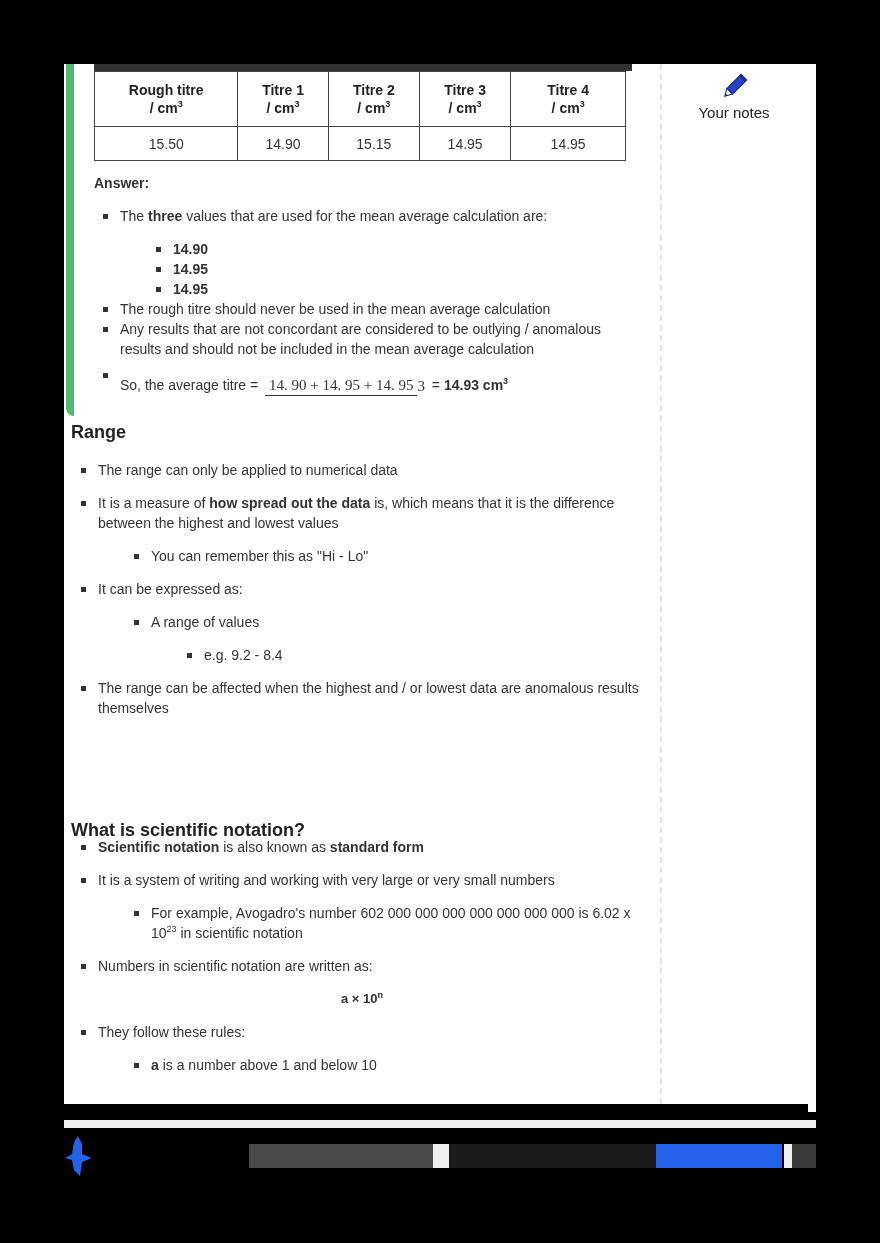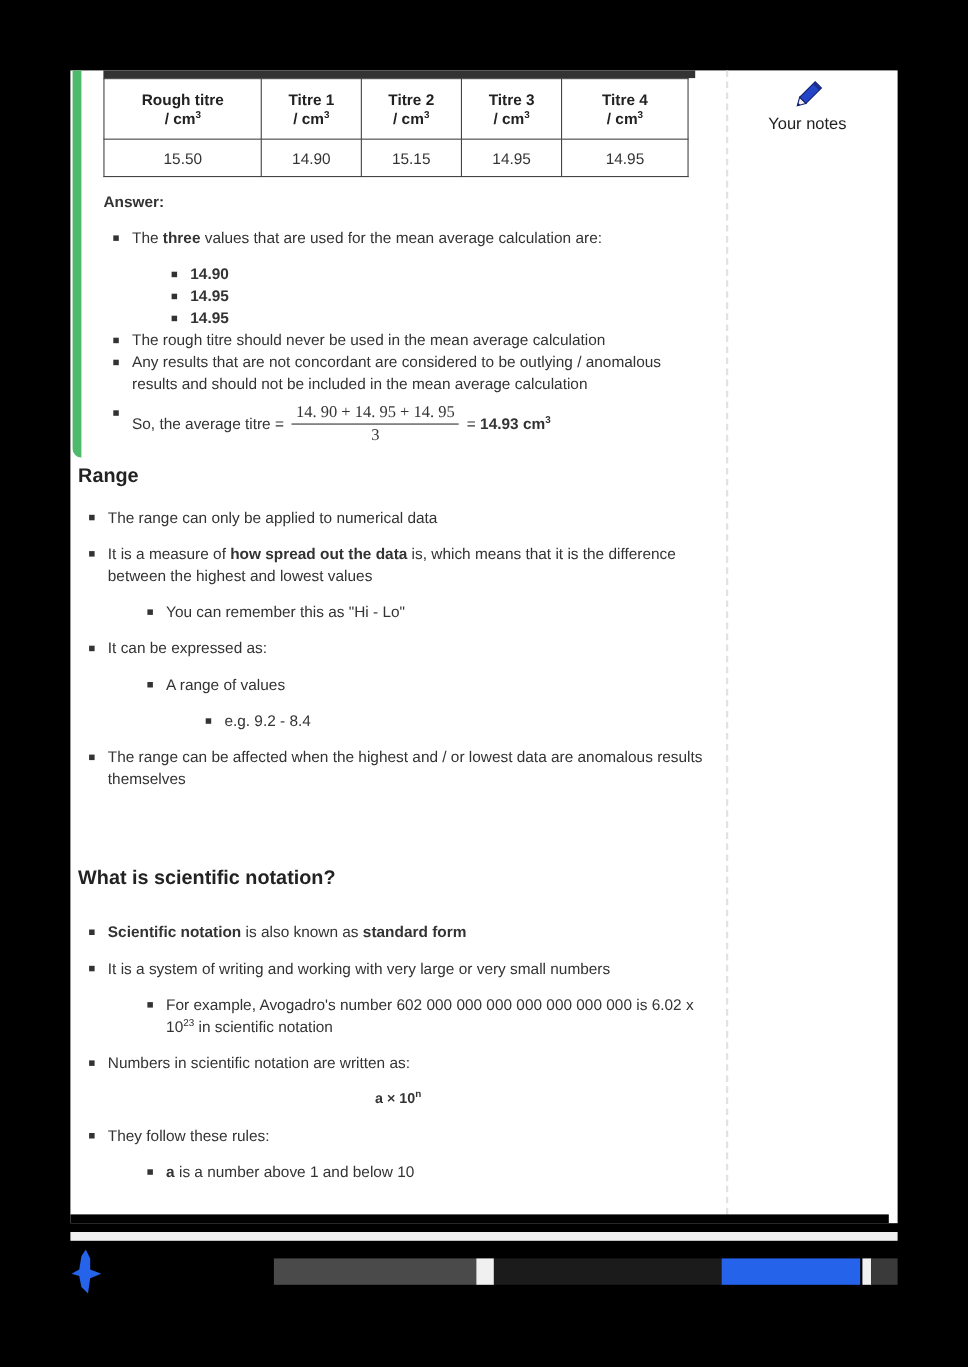--- a/index.html
+++ b/index.html
@@ -27,21 +27,21 @@
 
   .answer-label { position: absolute; left: 30px; top: 111px; font-size: 14px; font-weight: bold; color: #333; }
 
   ul.sq { list-style: none; }
   ul.sq > li { position: relative; padding-left: 26px; font-size: 14px; line-height: 20px; color: #333; }
   ul.sq > li::before { content: ""; position: absolute; left: 9px; top: 8px; width: 5px; height: 5px; background: #333; }
 
   .ans-list { position: absolute; left: 30px; top: 142px; width: 540px; }
   .ans-list .sub { margin-top: 13px; margin-left: 27px; }
   .ans-list .sub li { font-weight: bold; }
-  .frac { display: inline-flex; flex-direction: column; align-items: center; vertical-align: middle; font-family: "Liberation Serif", "DejaVu Serif", serif; font-size: 15px; margin: 0 3px; }
+  .frac { display: inline-flex; align-items: center; vertical-align: middle; font-family: "Liberation Serif", "DejaVu Serif", serif; font-size: 15px; margin: 0 3px; }
   .frac .num { border-bottom: 1px solid #333; padding: 0 4px 1px; line-height: 18px; }
   .frac .den { line-height: 20px; }
 
   h2 { position: absolute; left: 71px; font-size: 18px; font-weight: bold; color: #222; }
 
   .range-list { position: absolute; left: 72px; top: 460px; width: 580px; }
   .sci-list { position: absolute; left: 72px; top: 837px; width: 580px; }
   .range-list > li, .sci-list > li { margin-bottom: 13px; }
   .lvl2 { margin-top: 13px; margin-left: 27px; }
   .lvl2 > li { margin-bottom: 13px; }
@@ -139,21 +139,21 @@
         <span>A range of values</span>
         <ul class="sq lvl3">
           <li>e.g. 9.2 - 8.4</li>
         </ul>
       </li>
     </ul>
   </li>
   <li>The range can be affected when the highest and / or lowest data are anomalous results themselves</li>
 </ul>
 
-<h2 style="top:788px;">What is scientific notation?</h2>
+<h2 style="top:820px;">What is scientific notation?</h2>
 <ul class="sq sci-list">
   <li>
     <b>Scientific notation</b><span> is also known as </span><b>standard form</b>
   </li>
   <li>
     <span>It is a system of writing and working with very large or very small numbers</span>
     <ul class="sq lvl2">
       <li style="margin-bottom:0">
         <span>For example, Avogadro's number 602 000 000 000 000 000 000 000 is 6.02 x 10</span><sup>23</sup><span> in scientific notation</span>
       </li>

